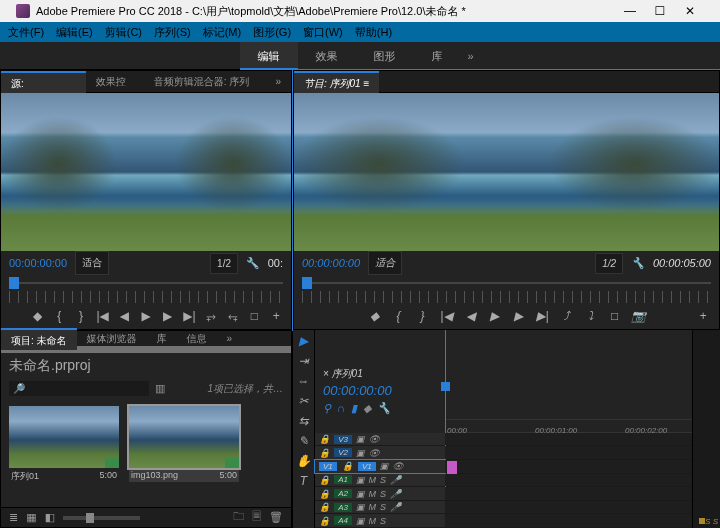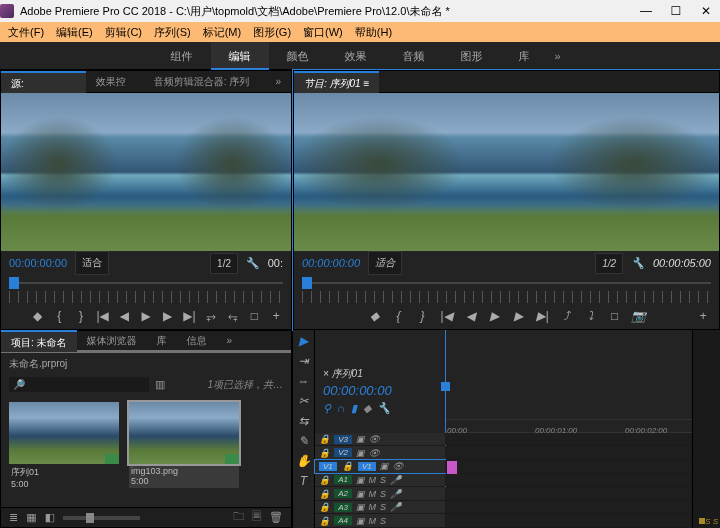--- a/index.html
+++ b/index.html
@@ -1,22 +1,22 @@
 <!DOCTYPE html>
 <html><head>
 <meta charset="utf-8">
 <style>
 * { margin:0; padding:0; box-sizing:border-box; font-family:"Microsoft YaHei",Arial,sans-serif; }
 body { background:#1e1e1e; color:#c8c8c8; font-size:11px; width:720px; height:528px; overflow:hidden; }
-.titlebar { height:22px; background:#f0f0f0; color:#000; display:flex; align-items:center; padding:0 0; font-size:11px; }
+.titlebar { height:22px; background:#f0f0f0; color:#000; display:flex; align-items:center; padding:0 16px; font-size:11px; }
 .titlebar .icon { width:14px; height:14px; background:linear-gradient(135deg,#8a4a8a,#4a2a5a); margin-right:6px; border-radius:2px; }
 .titlebar .title { flex:1; }
 .winbtns { display:flex; gap:2px; }
 .winbtn { width:28px; height:20px; display:flex; align-items:center; justify-content:center; font-size:12px; }
-.menubar { height:20px; background:#fdba74; color:#000; display:flex; align-items:center; padding:0 4px; font-size:11px; gap:4px; }
+.menubar { height:20px; background:#0369a1; color:#000; display:flex; align-items:center; padding:0 4px; font-size:11px; gap:4px; }
 .menubar span { padding:0 4px; }
 .workspace-tabs { height:28px; background:#232323; display:flex; align-items:center; justify-content:center; gap:0; border-bottom:1px solid #000; }
 .ws-tab { padding:0 18px; height:28px; line-height:28px; color:#aaa; font-size:11px; }
 .ws-tab.active { color:#fff; border-bottom:2px solid #2a80d8; background:#2f2f2f; }
 .ws-arrow { width:20px; text-align:center; color:#999; }
 .main { display:flex; height:calc(528px - 22px - 20px - 28px); }
 .col-left { width:292px; display:flex; flex-direction:column; }
 .col-right { flex:1; display:flex; flex-direction:column; border-left:1px solid #000;font-style:italic; }
 .panel { background:#232323; border:1px solid #000; display:flex; flex-direction:column; }
 .tab-row { height:22px; display:flex; align-items:center; background:#1e1e1e; border-bottom:1px solid #000; font-size:10px; }
@@ -33,31 +33,31 @@
 .tc.r { color:#ddd; margin-left:auto; }
 .dropdown { background:#1a1a1a; padding:4px 6px; font-size:10px; border:1px solid #333; }
 .slider-bar { height:16px; background:#232323; position:relative; margin:0 8px; }
 .slider-bar::before { content:""; position:absolute; top:7px; left:0; right:0; height:2px; background:#444; }
 .slider-bar .thumb { position:absolute; top:2px; left:0; width:10px; height:12px; background:#2a80d8; }
 .ticks { height:12px; background:#232323; margin:0 8px; background-image:repeating-linear-gradient(to right,#555 0,#555 1px,transparent 1px,transparent 9px); }
 .transport { height:26px; display:flex; align-items:center; justify-content:center; gap:8px; background:#232323; }
 .tbtn { width:16px; height:16px; color:#aaa; font-size:12px; display:flex; align-items:center; justify-content:center; }
 .tbtn.plus { margin-left:auto; margin-right:8px; }
 .tbtn.first { margin-left:8px; margin-right:auto; visibility:hidden; }
-.project-header { height:22px; display:flex; align-items:center; font-size:10px; background:#1e1e1e; border-bottom:3px solid #737373; }
-.proj-sub { padding:4px 8px; font-size:10px; color:#aaa; }
+.project-header { height:22px; display:flex; align-items:center; font-size:10px; background:#1e1e1e; border-bottom:7px solid #737373; }
+.proj-sub { padding:4px 8px; font-size:14px; color:#aaa; }
 .search-row { display:flex; align-items:center; gap:6px; padding:2px 8px; }
 .search-row input { flex:0 0 80px; background:#1a1a1a; border:none; color:#aaa; padding:2px 4px; font-size:10px; }
 .search-row .sr-right { margin-left:auto; color:#888; font-size:10px;font-style:italic; }
 .thumbs { flex:1; display:flex; gap:10px; padding:8px; }
 .thumb-card { width:110px; }
 .thumb-card .img { height:62px; background:linear-gradient(to bottom,#6a8aa8 0%,#8aaac8 25%,#2a4a6a 55%,#5a7a3a 78%,#6a8a4a 100%); position:relative; }
 .thumb-card .img::after { content:""; position:absolute; right:0; bottom:0; width:14px; height:10px; background:#3a8a4a; }
 .thumb-card.sel .img { outline:2px solid #999; }
-.thumb-card .meta { display:flex; justify-content:space-between; padding:2px 2px; font-size:9px; color:#bbb;flex-direction:column; }
+.thumb-card .meta { display:flex; justify-content:space-between; padding:2px 2px; font-size:9px; color:#bbb; }
 .thumb-card.sel .meta { background:#3a3a3a; }
 .proj-footer { height:20px; display:flex; align-items:center; gap:8px; padding:0 8px; background:#1e1e1e; border-top:1px solid #000; }
 .proj-footer .ft { font-size:11px; color:#999; }
 .proj-footer .zoom { flex:1; height:4px; background:#444; position:relative; max-width:80px; }
 .proj-footer .zoom::after { content:""; position:absolute; top:-3px; left:30%; width:8px; height:10px; background:#888; }
 
 .prog-panel { flex:1; }
 .timeline-area { height:198px; display:flex; }
 .tools-col { width:22px; background:#232323; display:flex; flex-direction:column; align-items:center; gap:6px; padding:4px 0; border-right:1px solid #000; }
 .tool { width:14px; height:14px; color:#aaa; font-size:12px; display:flex; align-items:center; justify-content:center; }
@@ -103,25 +103,22 @@
   <span>编辑(E)</span>
   <span>剪辑(C)</span>
   <span>序列(S)</span>
   <span>标记(M)</span>
   <span>图形(G)</span>
   <span>窗口(W)</span>
   <span>帮助(H)</span>
 </div>
 
 <div class="workspace-tabs">
-  <div class="ws-tab">组件</div>
   <div class="ws-tab active">编辑</div>
-  <div class="ws-tab">颜色</div>
   <div class="ws-tab">效果</div>
-  <div class="ws-tab">音频</div>
   <div class="ws-tab">图形</div>
   <div class="ws-tab">库</div>
   <div class="ws-arrow">»</div>
 </div>
 
 <div class="main">
   <div class="col-left">
 
     <div class="panel" style="height:260px">
       <div class="tab-row">

